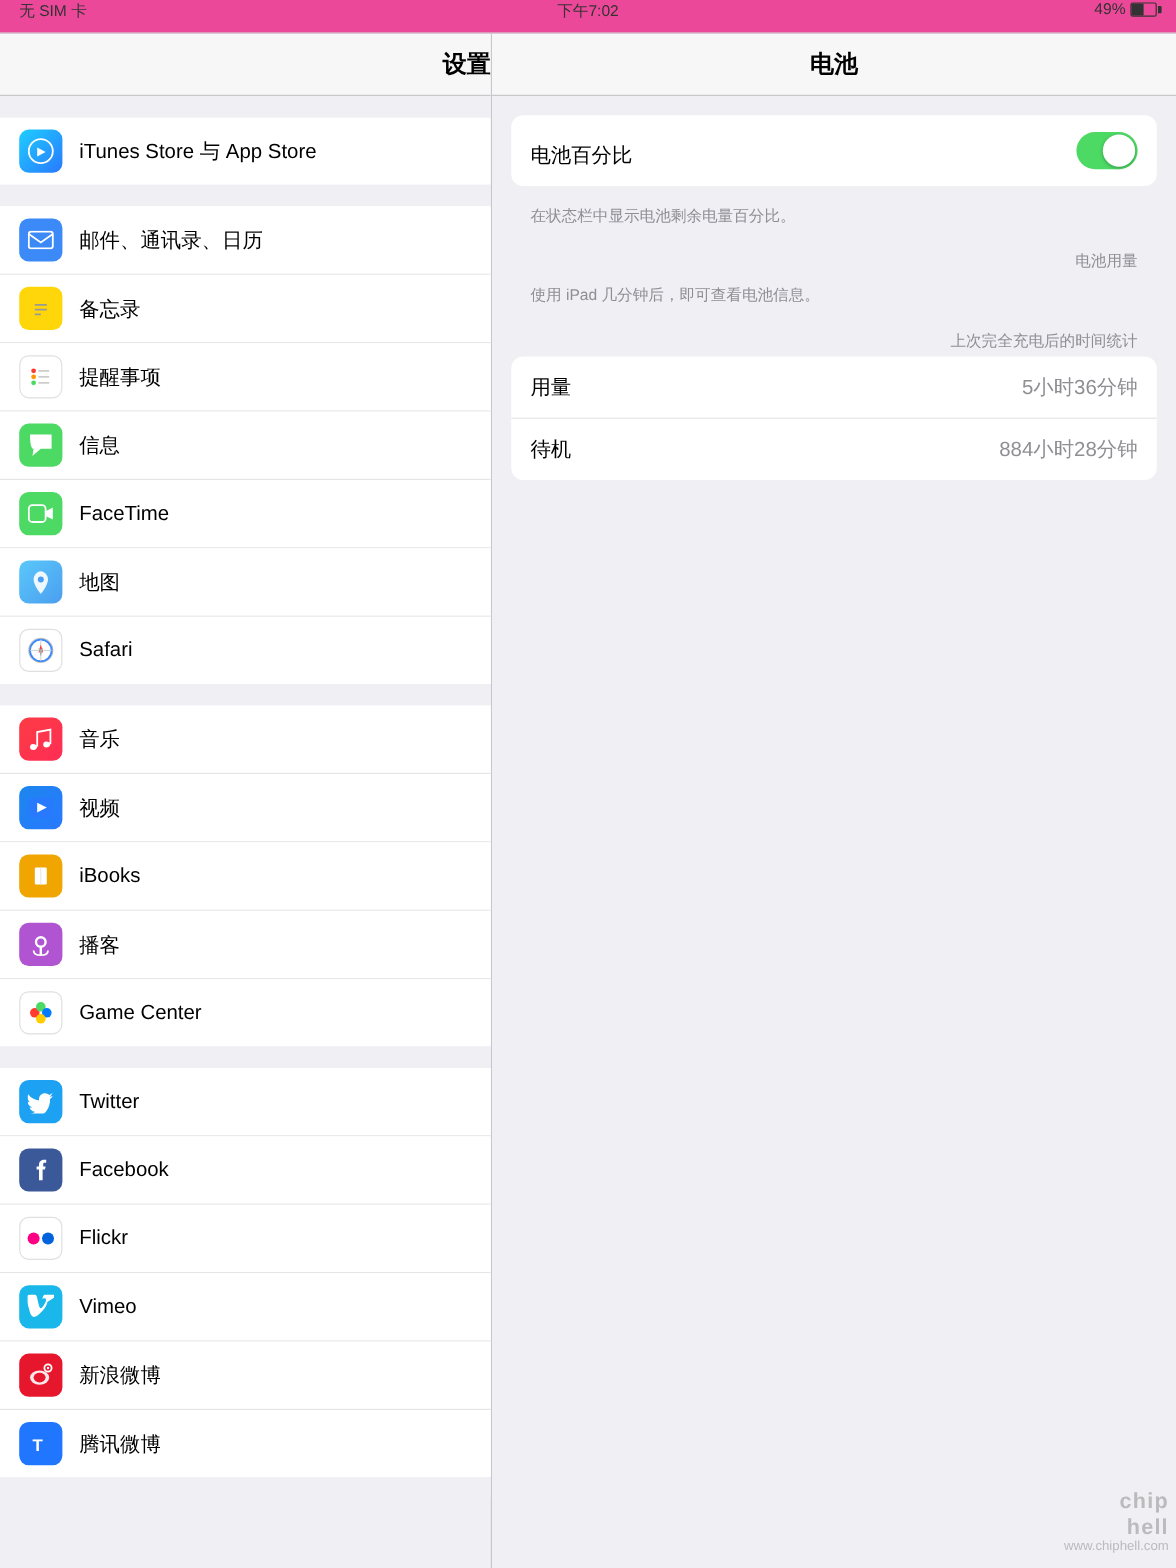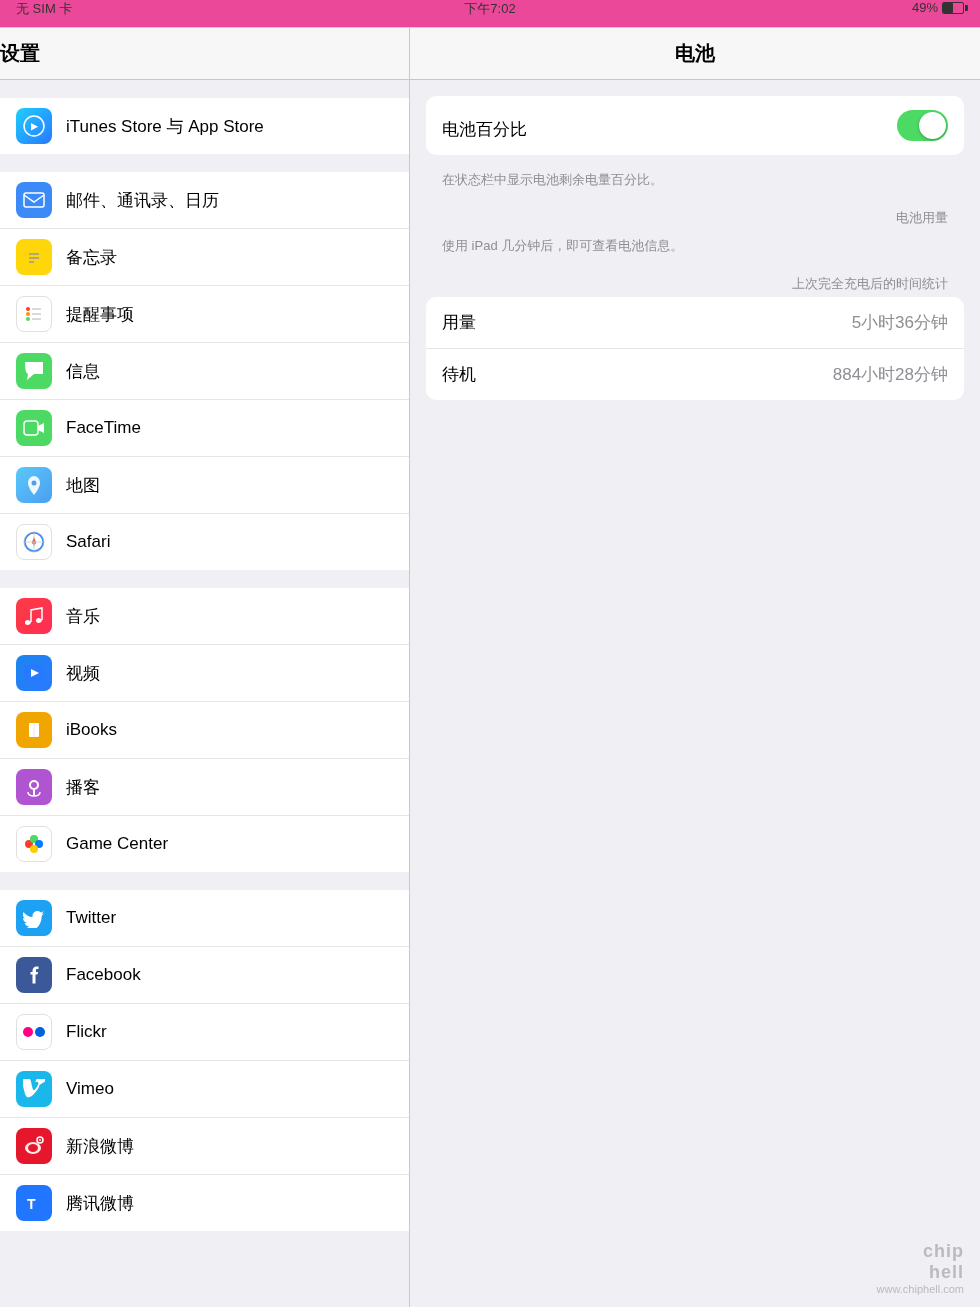--- a/index.html
+++ b/index.html
@@ -63,21 +63,21 @@
     
     .sidebar {
       width: 410px;
       background: #efeff4;
       overflow-y: auto;
       border-right: 1px solid #c8c8cc;
       flex-shrink: 0;
     }
 
     .sidebar-header {
-      text-align: left;
+      text-align: right;
       font-size: 20px;
       font-weight: 600;
       color: #000;
       padding: 12px 0;
       background: #f7f7f7;
       border-bottom: 1px solid #c8c8cc;
     }
 
     .sidebar-section {
       background: #fff;
@@ -219,21 +219,21 @@
     .icon-facebook { background: #3b5998; }
     .icon-flickr { background: #fff; border: 1px solid #e0e0e0; }
     .icon-vimeo { background: #1ab7ea; }
     .icon-weibo { background: #e6162d; }
     .icon-tencent { background: #2176ff; }
 
     
     .watermark {
       position: fixed;
       bottom: 12px;
-      right: 16px;
+      right: 6px;
       text-align: right;
       opacity: 0.5;
       pointer-events: none;
     }
     .watermark-logo {
       font-size: 18px;
       font-weight: bold;
       color: #888;
       letter-spacing: 1px;
     }

